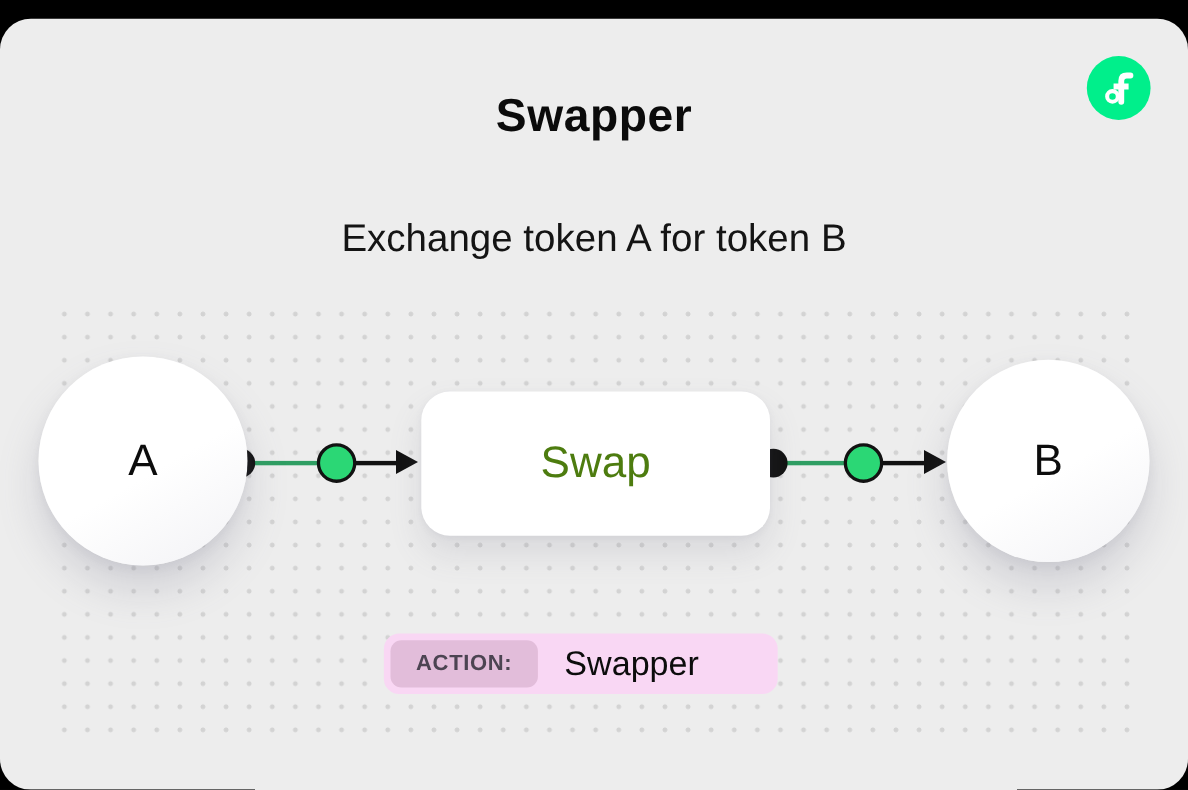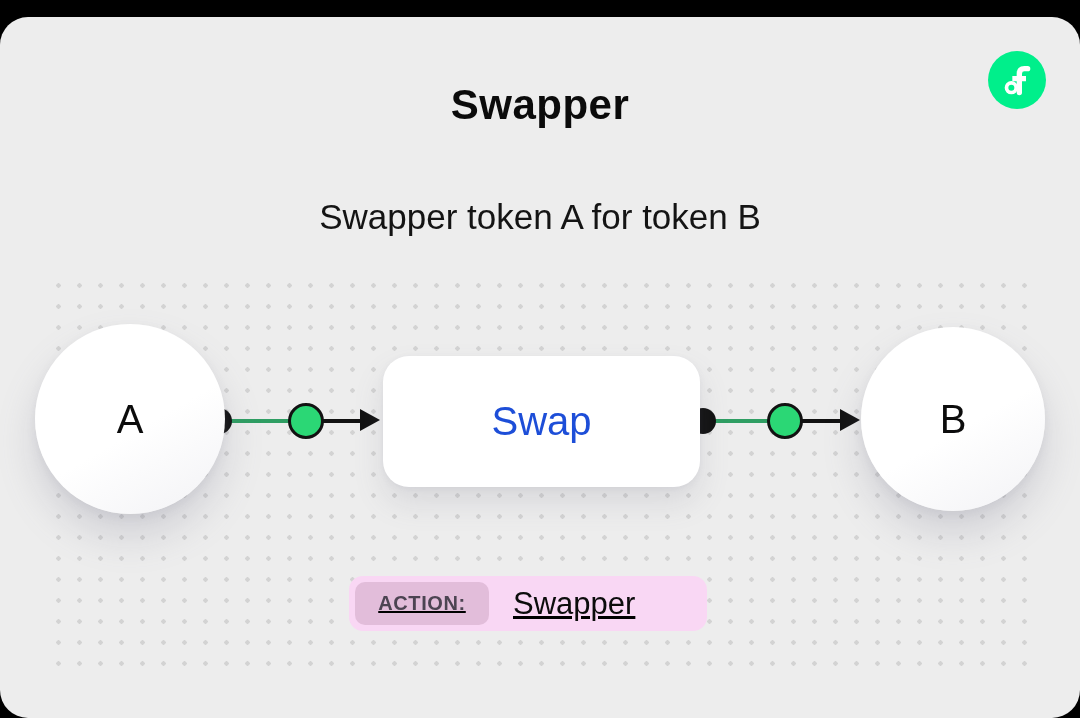--- a/index.html
+++ b/index.html
@@ -73,21 +73,21 @@
     top: 339px;
     width: 317px;
     height: 131px;
     background: #ffffff;
     border-radius: 26px;
     box-shadow: 0 16px 30px rgba(110,110,130,0.16), 0 2px 6px rgba(120,120,140,0.08);
     display: flex;
     align-items: center;
     justify-content: center;
     font-size: 40px;
-    color: #1d4ed8;
+    color: #4d7c0f;
   }
   .conn-line { position: absolute; height: 4px; top: 402px; }
   .line-black { background: #111; }
   .line-green { background: #2f9e63; }
   .conn-dot-black {
     position: absolute;
     top: 391px;
     width: 26px;
     height: 26px;
     border-radius: 50%;
@@ -115,21 +115,20 @@
   .action-pill {
     position: absolute;
     left: 349px;
     top: 559px;
     width: 358px;
     height: 55px;
     background: #f9d7f4;
     border-radius: 14px;
     display: flex;
     align-items: center;
-    text-decoration: underline;
   }
   .action-badge {
     margin-left: 6px;
     width: 134px;
     height: 43px;
     background: #e2bdda;
     border-radius: 10px;
     display: flex;
     align-items: center;
     justify-content: center;
@@ -157,21 +156,21 @@
   }
   .flow-logo svg { width: 40px; height: 40px; }
 </style>
 </head>
 <body>
 
 <div class="stage">
   <div class="panel">
 
     <div class="title">Swapper</div>
-    <div class="subtitle">Swapper token A for token B</div>
+    <div class="subtitle">Exchange token A for token B</div>
 
     <div class="flow-logo">
       <svg viewBox="0 0 24 24" aria-hidden="true">
         <path d="M13.4 19.5 L13.4 8.2 Q13.4 5.2 16.4 5.2 L18.4 5.2" stroke="#ffffff" stroke-width="3.2" fill="none" stroke-linecap="round"></path>
         <line x1="9.2" y1="11.2" x2="17.4" y2="11.2" stroke="#ffffff" stroke-width="3.2"></line>
         <circle cx="8.6" cy="16.6" r="2.9" stroke="#ffffff" stroke-width="2.2" fill="none"></circle>
       </svg>
     </div>
 
     <div class="dots"></div>

